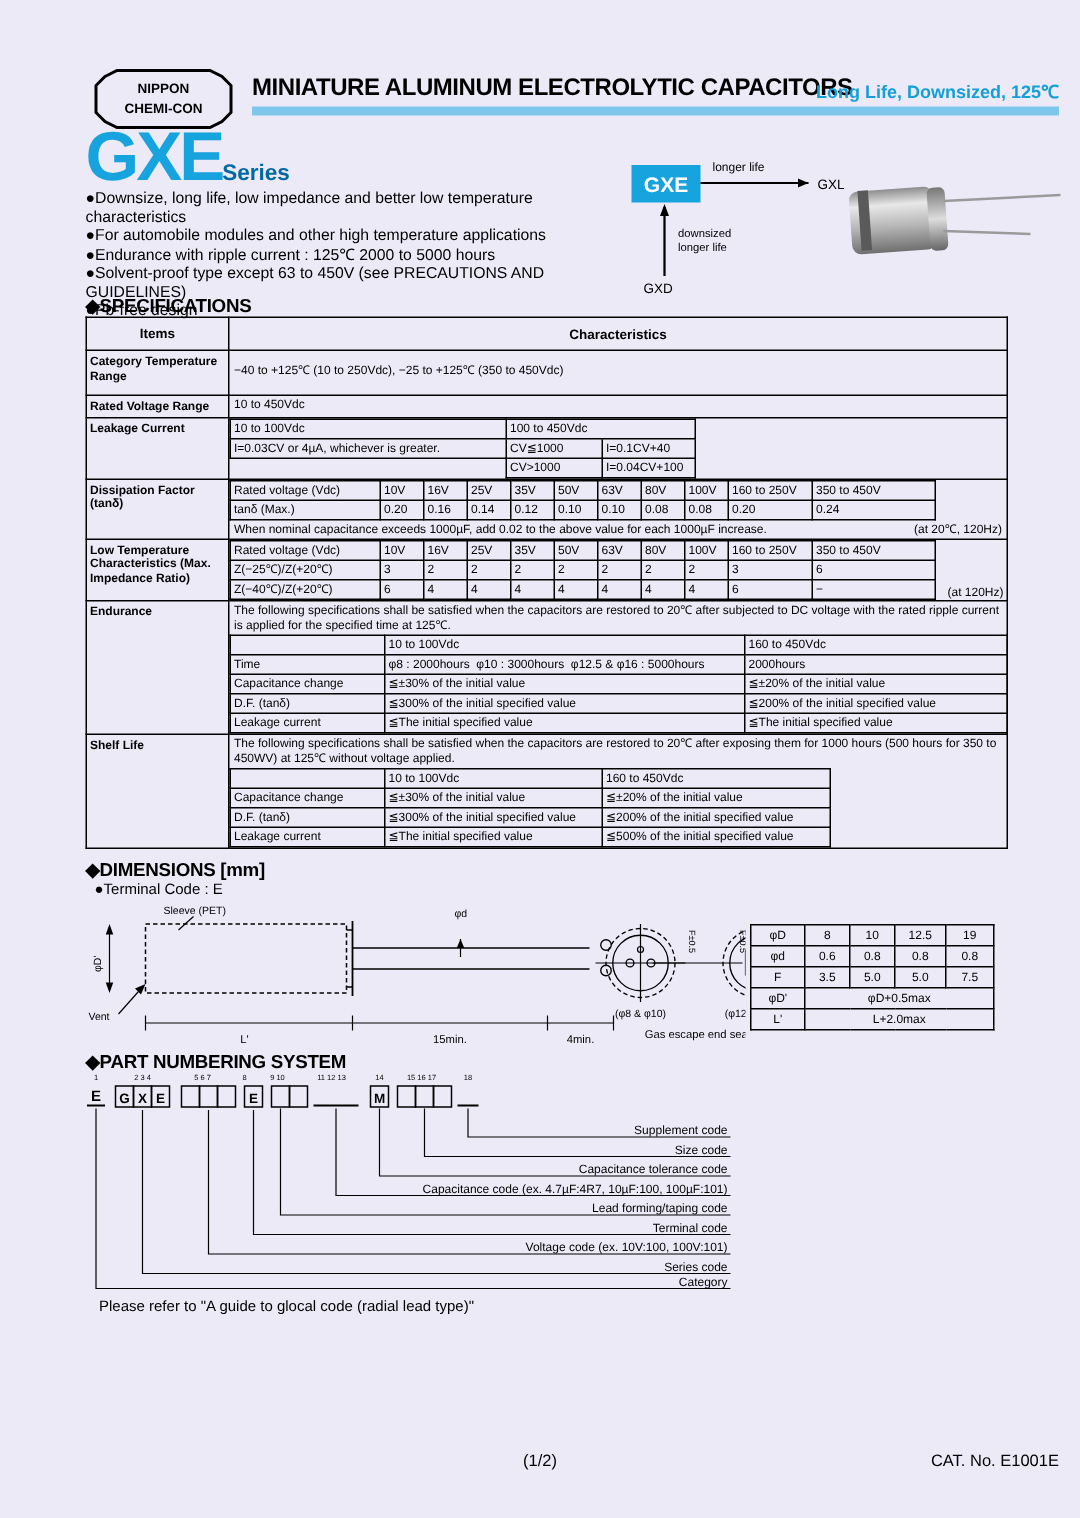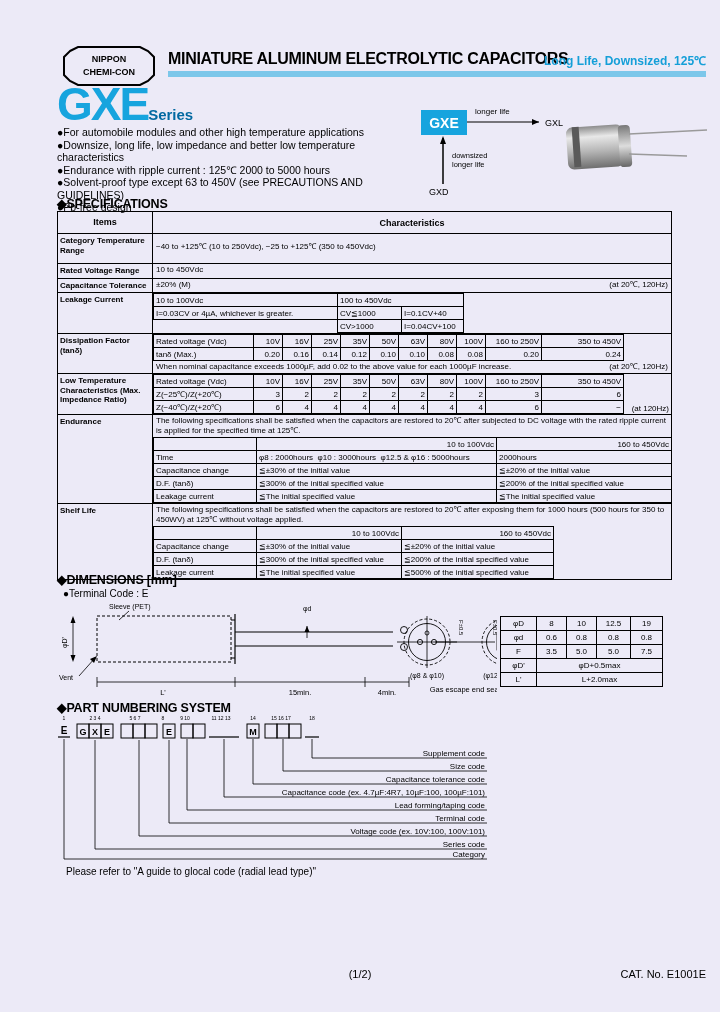--- a/index.html
+++ b/index.html
@@ -24,21 +24,21 @@
   table{border-collapse:collapse;}
   .spec{width:608px;table-layout:fixed;}
   .spec>tbody>tr>td{border:1px solid #000;vertical-align:top;padding:0;}
   .item{width:90px;font-weight:bold;font-size:8px;line-height:9.5px;padding:2px 2px !important;}
   .chars{width:518px;font-size:8px;}
   .hdr td{font-size:9px;font-weight:bold;text-align:center;height:17px;vertical-align:middle !important;}
   .pad{padding:1px 3px;}
   .flexline{display:flex;justify-content:space-between;padding:1px 3px;font-size:8px;line-height:10px;}
   .inner{table-layout:fixed;}
   .inner td{border:1px solid #000;font-size:8px;line-height:11px;height:12px;padding:0 2px;}
-  .inner td.c{text-align:right;}
+  .inner td.c{text-align:left;}
   .inner td.nb{border:none;}
   .intro{font-size:8px;line-height:10px;padding:1px 3px;}
   .pre{white-space:pre-wrap;}
   .relcell{position:relative;}
   .noteBR{position:absolute;right:2px;bottom:0;font-size:8px;line-height:11px;}
 
   
   .dimt td{border:1px solid #000;font-size:8px;line-height:12px;height:13px;text-align:center;padding:0 2px;}
 
   .note{font-size:10px;}
@@ -58,22 +58,22 @@
     </svg>
   </div>
   <div class="abs title" style="left:168px;top:50px;width:420px;">MINIATURE ALUMINUM ELECTROLYTIC CAPACITORS</div>
   <div class="abs tagline" style="left:500px;top:52px;width:206px;">Long Life, Downsized, 125℃</div>
   <div class="abs bar" style="left:168px;top:71px;width:538px;"></div>
 
   <div class="abs" style="left:57px;top:84px;">
     <span class="series-name">GXE</span><span class="series-suffix">Series</span>
   </div>
   <div class="abs features" style="left:57px;top:126px;width:360px;">
+    <div>●Downsize, long life, low impedance and better low temperature characteristics</div>
     <div>●For automobile modules and other high temperature applications</div>
-    <div>●Downsize, long life, low impedance and better low temperature characteristics</div>
     <div>●Endurance with ripple current : 125℃ 2000 to 5000 hours</div>
     <div>●Solvent-proof type except 63 to 450V (see PRECAUTIONS AND GUIDELINES)</div>
     <div>●Pb-free design</div>
   </div>
 
   <div class="abs" style="left:415px;top:98px;">
     <svg width="300" height="100" viewBox="0 0 300 100">
       <defs>
         <linearGradient id="capg" x1="0" y1="0" x2="0" y2="1">
           <stop offset="0" stop-color="#8d8d8d"></stop>
@@ -122,29 +122,20 @@
             <div class="pad" style="line-height:23px;">−40 to +125℃ (10 to 250Vdc), −25 to +125℃ (350 to 450Vdc)</div>
           </td>
     </tr>
     <tr>
       <td class="item">Rated Voltage Range</td>
       <td class="chars">
             <div class="pad">10 to 450Vdc</div>
           </td>
     </tr>
     <tr>
-      <td class="item">Capacitance Tolerance</td>
-      <td class="chars">
-        <div class="flexline">
-          <span>±20% (M)</span>
-          <span>(at 20℃, 120Hz)</span>
-        </div>
-      </td>
-    </tr>
-    <tr>
       <td class="item">Leakage Current</td>
       <td class="chars">
         <table class="inner" style="width:518px;">
           <colgroup>
                 <col style="width:184px">
                 <col style="width:64px">
                 <col style="width:62px">
                 <col style="width:208px">
               </colgroup>
           <tbody>

